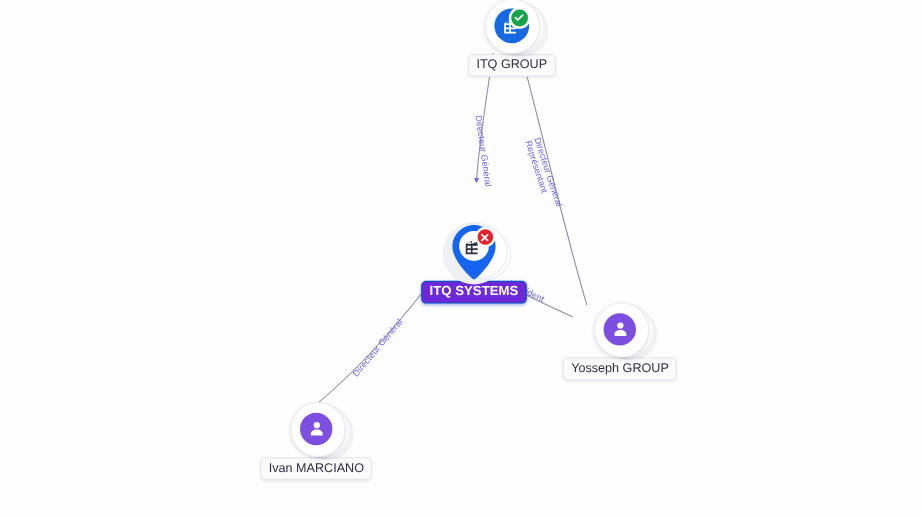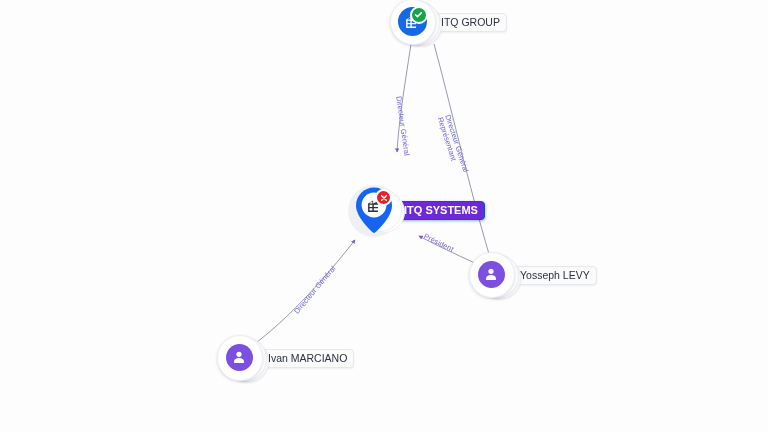--- a/index.html
+++ b/index.html
@@ -11,21 +11,21 @@
     overflow:hidden;
     position:relative;
   }
   #graph{
     position:absolute;inset:0;
     width:768px;height:432px;
   }
   .edges{position:absolute;left:0;top:0;width:768px;height:432px;}
 
   
-  .node{position:absolute;display:flex;flex-direction:row;align-items:center;}
+  .node{position:absolute;display:flex;flex-direction:column;align-items:center;}
 
   
   .stack{position:relative;width:44px;height:44px;}
   .stack .sheet{
     position:absolute;border-radius:50%;
     background:#ffffff;
     border:1px solid #eceef2;
     box-shadow:0 1px 2px rgba(25,35,70,.10);
   }
   .stack .s3{width:40px;height:40px;left:10px;top:5px;}
@@ -197,21 +197,21 @@
       <div class="sheet s1"></div>
       <div class="inner">
         <div class="avatar person">
           <svg width="16" height="16" viewBox="0 0 24 24" fill="#ffffff">
             <circle cx="12" cy="8" r="3.9"></circle>
             <path d="M12 13.4c-4.3 0-7.4 2.4-7.4 5.0V21h14.8v-2.6c0-2.6-3.1-5.0-7.4-5.0z"></path>
           </svg>
         </div>
       </div>
     </div>
-    <div class="label">Yosseph LEVY</div>
+    <div class="label">Yosseph GROUP</div>
   </div>
 
   <div class="node" style="left:217px;top:335px;">
     <div class="stack">
       <div class="sheet s3"></div>
       <div class="sheet s2"></div>
       <div class="sheet s1"></div>
       <div class="inner">
         <div class="avatar person">
           <svg width="16" height="16" viewBox="0 0 24 24" fill="#ffffff">

